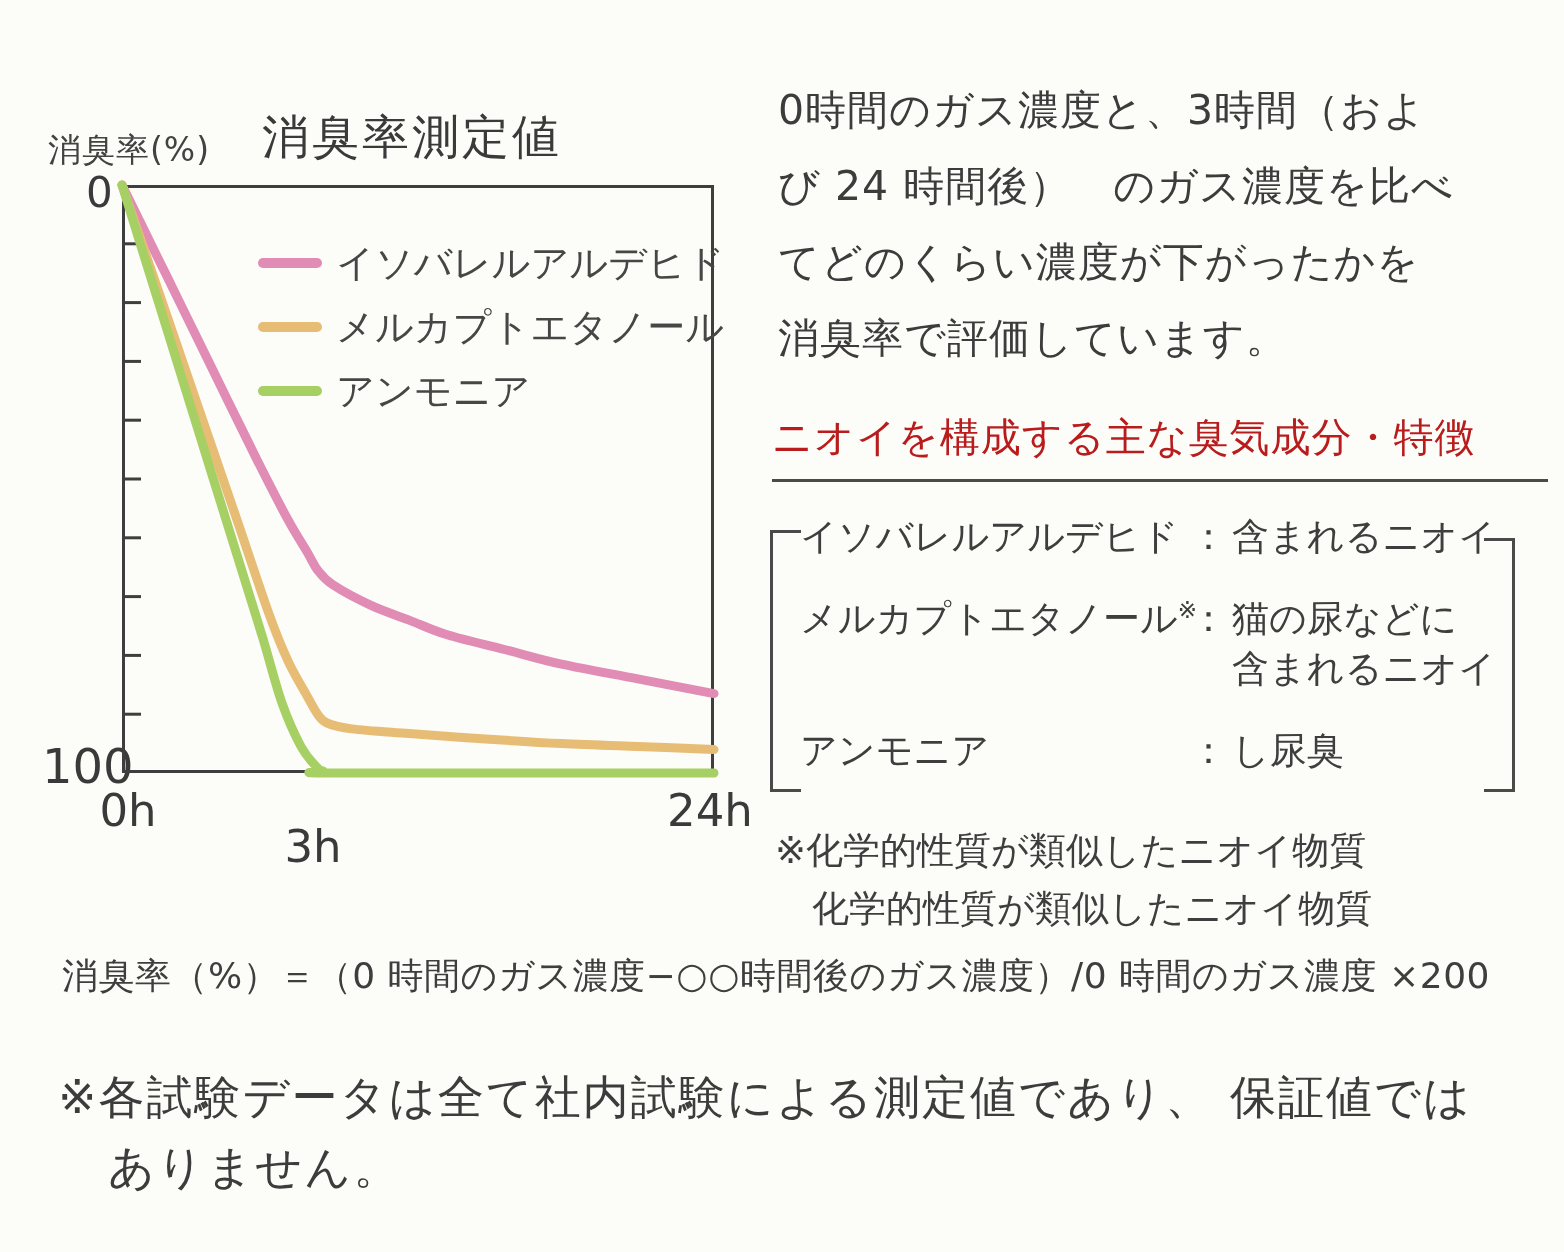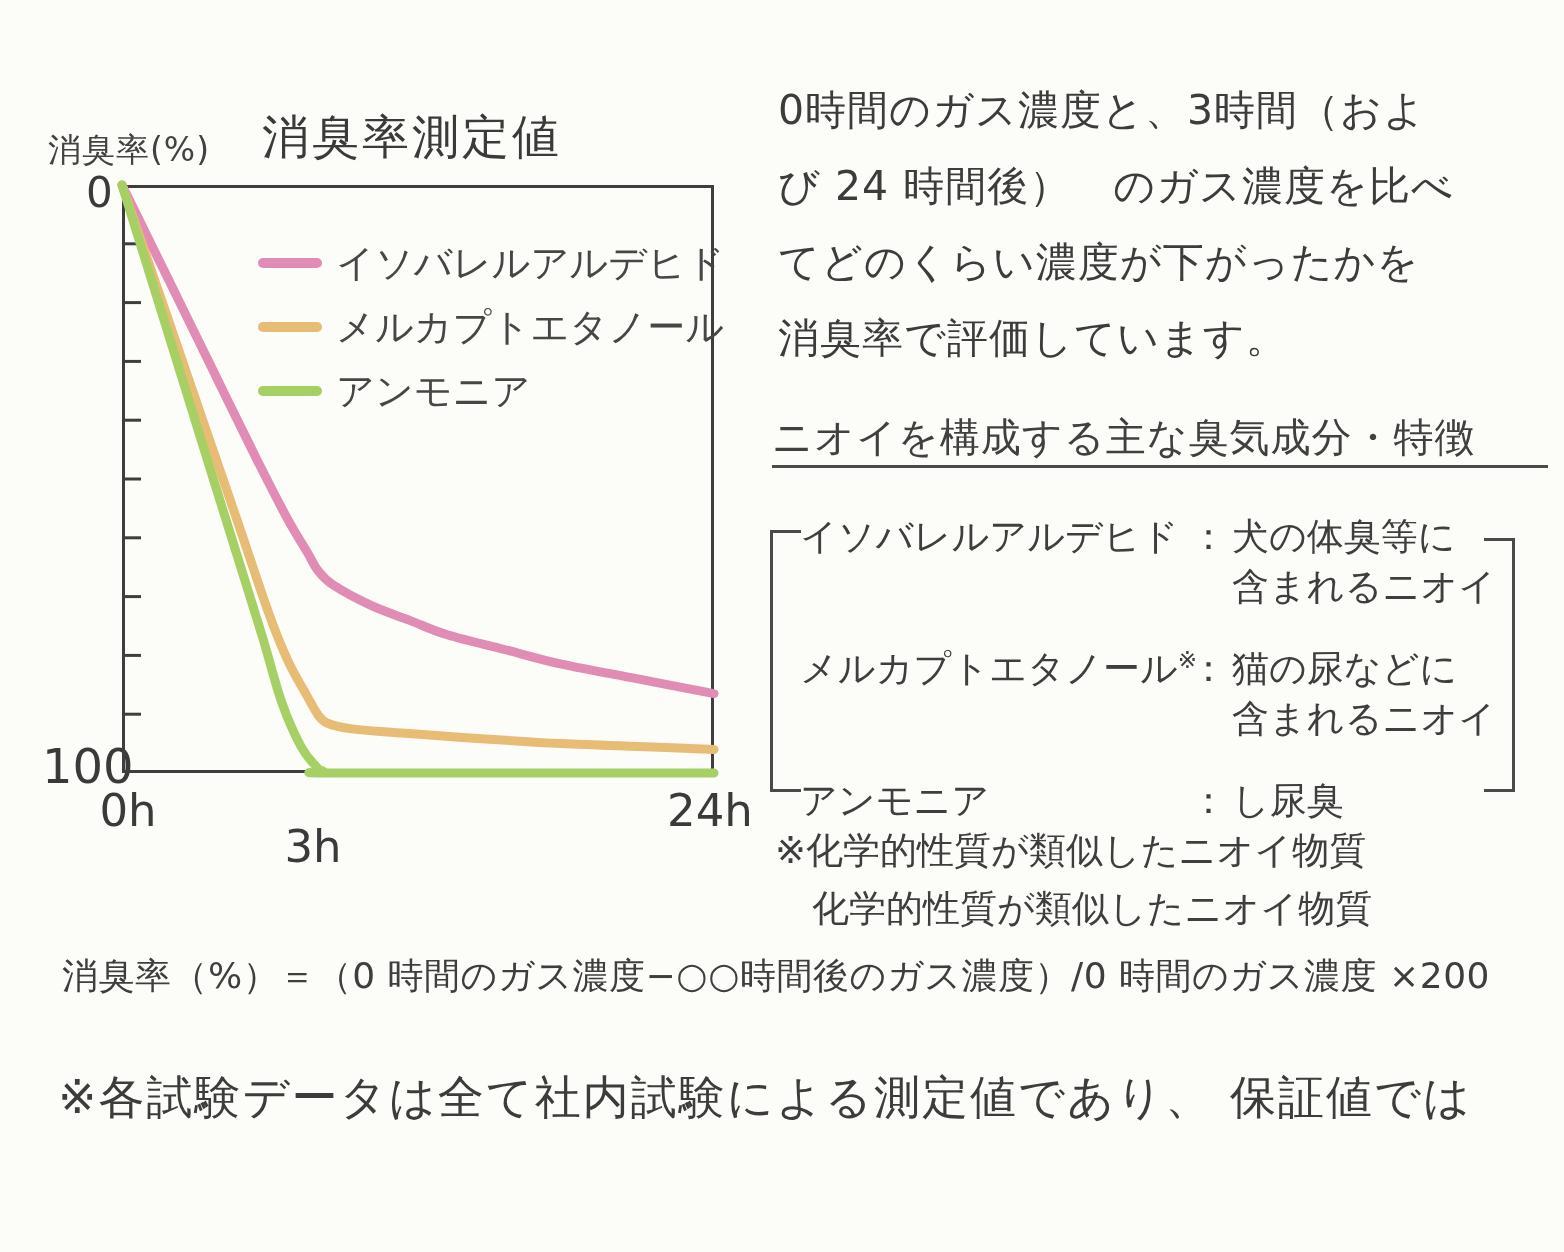--- a/index.html
+++ b/index.html
@@ -23,21 +23,21 @@
   .xlab.x2{left:710px;}
   
   .legend{position:absolute;left:136px;top:46px;}
   .legend-row{display:flex;align-items:center;height:64px;}
   .swatch{width:64px;height:10px;border-radius:5px;margin-right:14px;flex:none;}
   .legend-label{font-size:38px;color:#464646;white-space:nowrap;}
   
   .intro{position:absolute;left:778px;top:72px;width:780px;font-size:41px;line-height:76px;letter-spacing:1px;color:#3c3c3c;white-space:nowrap;}
   .section-heading{
     position:absolute;left:772px;top:410px;width:776px;font-size:40px;letter-spacing:1px;
-    border-bottom:3px solid #4a4a4a;color:#404040;white-space:nowrap;
+    padding-bottom:14px;border-bottom:3px solid #4a4a4a;color:#b91c1c;white-space:nowrap;
   }
   .components{position:absolute;left:800px;top:512px;width:700px;font-size:37px;color:#3e3e3e;}
   .comp-row{display:flex;align-items:flex-start;margin-bottom:32px;line-height:50px;}
   .comp-row:last-child{margin-bottom:0;}
   .comp-name{width:390px;flex:none;white-space:nowrap;}
   .note-sup{font-size:23px;vertical-align:super;line-height:0;}
   .comp-colon{width:42px;flex:none;}
   .comp-desc{flex:1;}
   .desc-line{display:block;white-space:nowrap;}
   .bracket-l{position:absolute;left:770px;top:530px;width:28px;height:256px;
@@ -106,21 +106,20 @@
   <div class="section-heading">ニオイを構成する主な臭気成分・特徴</div>
 
   <div class="bracket-l"></div>
   <div class="bracket-r"></div>
 
   <div class="components">
     <div class="comp-row">
       <span class="comp-name"><span>イソバレルアルデヒド</span><span class="note-sup"></span></span>
       <span class="comp-colon">：</span>
       <span class="comp-desc">
-        <span class="desc-line">犬の体臭等に</span>
         <span class="desc-line">含まれるニオイ</span>
       </span>
     </div>
     <div class="comp-row">
       <span class="comp-name"><span>メルカプトエタノール</span><span class="note-sup">※</span></span>
       <span class="comp-colon">：</span>
       <span class="comp-desc">
         <span class="desc-line">猫の尿などに</span>
         <span class="desc-line">含まれるニオイ</span>
       </span>
@@ -136,15 +135,16 @@
 
   <div class="footnote">
     <div>※化学的性質が類似したニオイ物質</div>
     <div>　化学的性質が類似したニオイ物質</div>
   </div>
 
   <div class="formula">消臭率（%）＝（0 時間のガス濃度−○○時間後のガス濃度）/0 時間のガス濃度 ×200</div>
 
   <div class="bottom-note">
     <div class="line1">※各試験データは全て社内試験による測定値であり、 保証値では</div>
+    <div class="line2">ありません。</div>
   </div>
 
 </div>
 
 </body></html>

